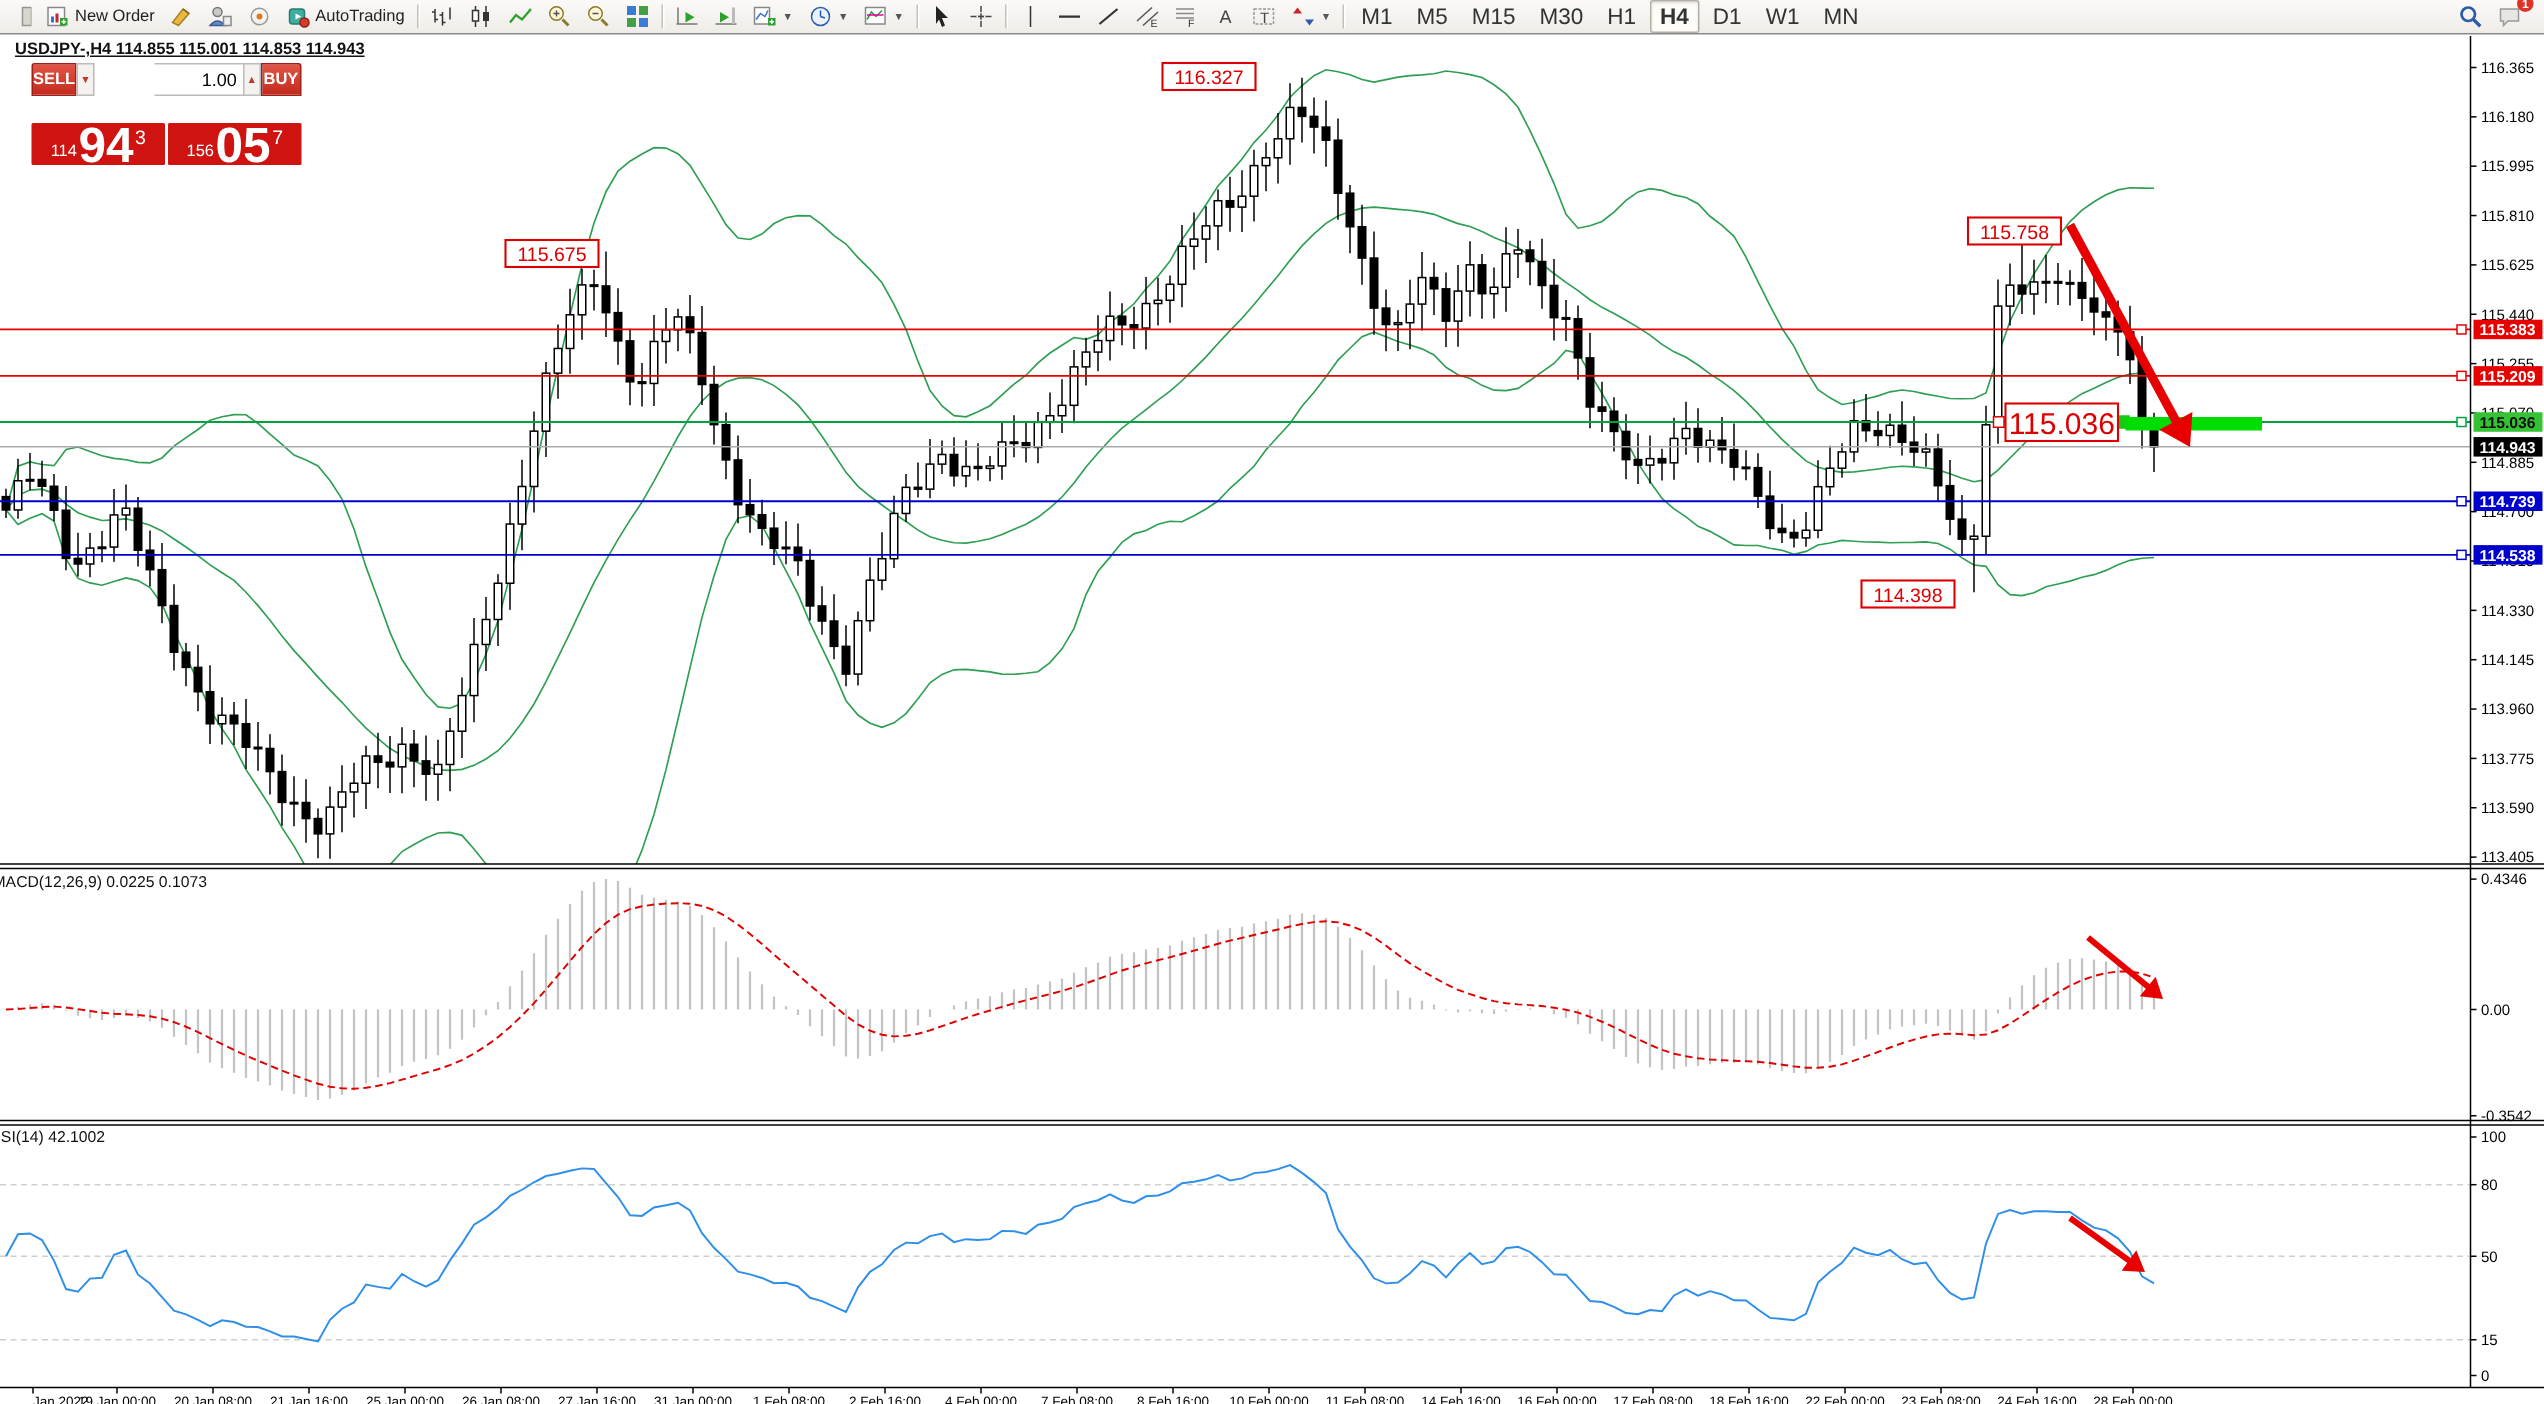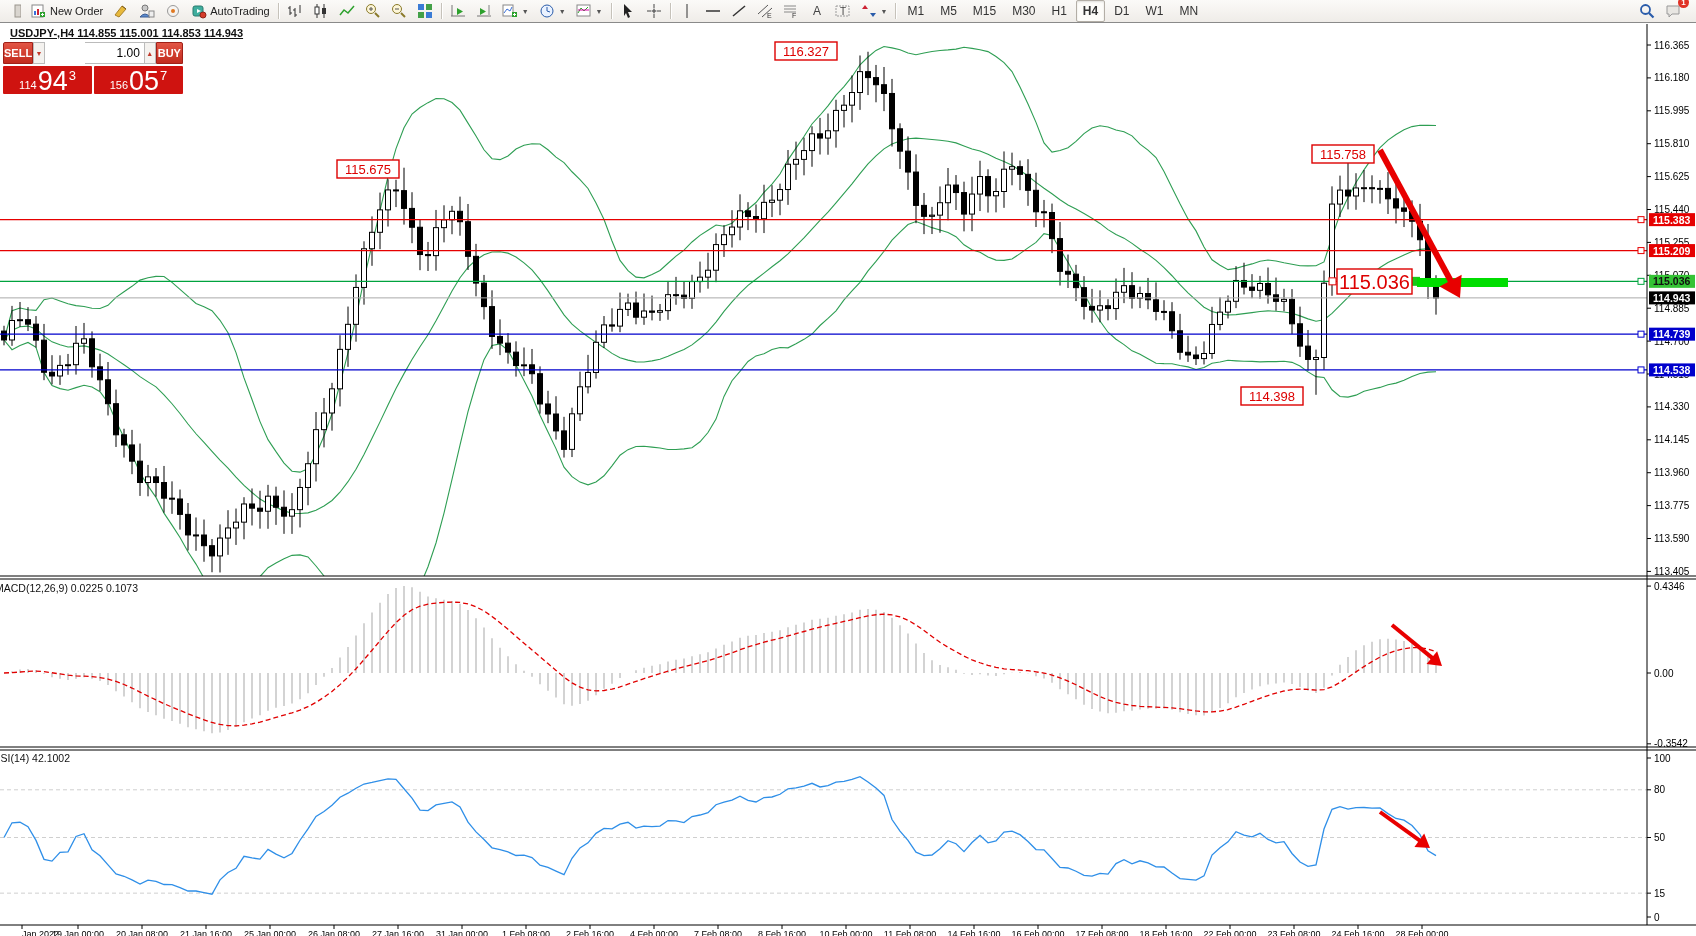--- a/index.html
+++ b/index.html
@@ -6,42 +6,42 @@
   #app{position:relative;width:1696px;height:936px;background:#fff;overflow:hidden;
        font-family:"Liberation Sans",sans-serif;}
   
   #toolbar{position:absolute;left:0;top:0;width:1696px;height:22px;
     background:linear-gradient(#fbfaf8,#efece8);border-bottom:1px solid #8a8a8a;
     display:flex;align-items:center;z-index:30;font-size:11px;color:#222;}
   .tbtn{display:flex;align-items:center;gap:3px;padding:1px 3px;margin:0 1px;height:18px;
     border:1px solid transparent;border-radius:2px;white-space:nowrap;cursor:default;}
   .tbtn.pressed{background:#fdfcf9;border:1px solid #b3aea6;box-shadow:inset 0 1px 2px rgba(0,0,0,.12);font-weight:bold;}
   .tsep{width:1px;height:16px;background:#c6c2ba;margin:0 3px;box-shadow:1px 0 0 #fff;}
-  .tf{padding:1px 6px;font-size:12px;color:#333;text-align:center;}
+  .tf{padding:1px 6px;font-size:15px;color:#333;text-align:center;}
   .dd{font-size:7px;color:#555;margin-left:1px;}
   .spacer{flex:1;}
   .badge{position:absolute;right:-5px;top:-4px;background:#e03226;color:#fff;border-radius:50%;
     width:11px;height:11px;font-size:8px;line-height:11px;text-align:center;font-weight:bold;}
   
   #sym{position:absolute;left:10px;top:27px;font-size:11px;font-weight:bold;color:#111;z-index:20;text-decoration:underline;}
-  #oneclick{position:absolute;left:3px;top:42px;z-index:20;width:180px;font-family:"Liberation Sans",sans-serif;}
+  #oneclick{position:absolute;left:21px;top:42px;z-index:20;width:180px;font-family:"Liberation Sans",sans-serif;}
   #ocrow1{display:flex;height:22px;}
   .ocbtn{background:linear-gradient(#e25545,#c22b1e);color:#fff;font-size:11px;font-weight:bold;
      display:flex;align-items:center;justify-content:center;border:1px solid #a02018;}
   #ocsell{width:32px;border-radius:2px 0 0 0;}
   #ocbuy{width:39px;border-radius:0 2px 0 0;}
   .spin{width:15px;background:#f4f2ef;border:1px solid #bbb;color:#c0392b;font-size:7px;
      display:flex;align-items:center;justify-content:center;}
   #ocvol{width:53px;border:1px solid #bbb;border-left:none;border-right:none;font-size:12px;
      text-align:right;padding-right:4px;font-family:"Liberation Sans",sans-serif;margin-left:40px;}
-  #ocrow2{display:flex;height:28px;margin-top:2px;gap:2px;position:relative;}
+  #ocrow2{display:flex;height:28px;margin-top:18px;gap:2px;position:relative;}
   .tile{background:#cf1310;color:#fff;flex:1;position:relative;display:flex;align-items:flex-end;
      justify-content:center;border-radius:1px;}
   .tile .sm{font-size:11px;margin:0 1px 3px 0;}
-  .tile .big{font-size:27px;font-weight:normal;line-height:26px;}
+  .tile .big{font-size:33px;font-weight:bold;line-height:26px;}
   .tile .sup{font-size:13px;margin:2px 0 0 1px;align-self:flex-start;}
   #diam{position:absolute;left:2px;top:2px;width:5px;height:5px;border:1px solid #fff;
      transform:rotate(45deg);}
   .indlabel{position:absolute;font-size:10.5px;color:#111;z-index:20;white-space:nowrap;}
   svg text{font-family:"Liberation Sans",sans-serif;}
 </style>
 </head>
 <body>
 
 <div id="app">

